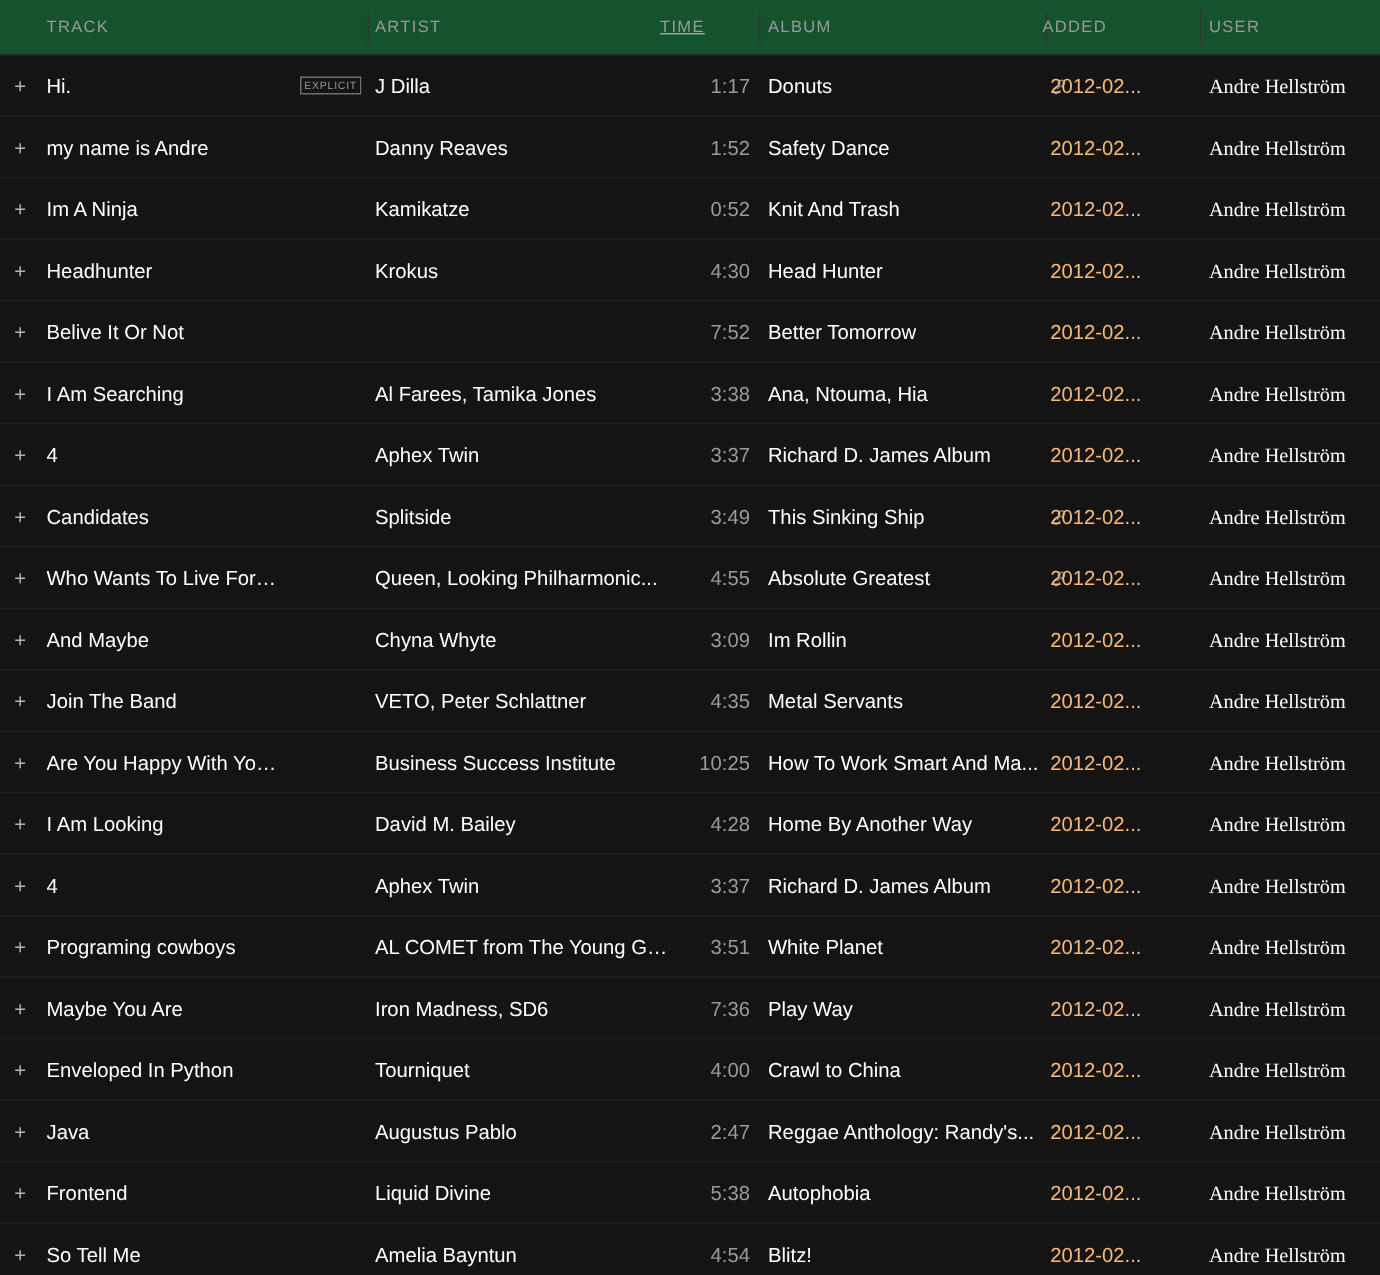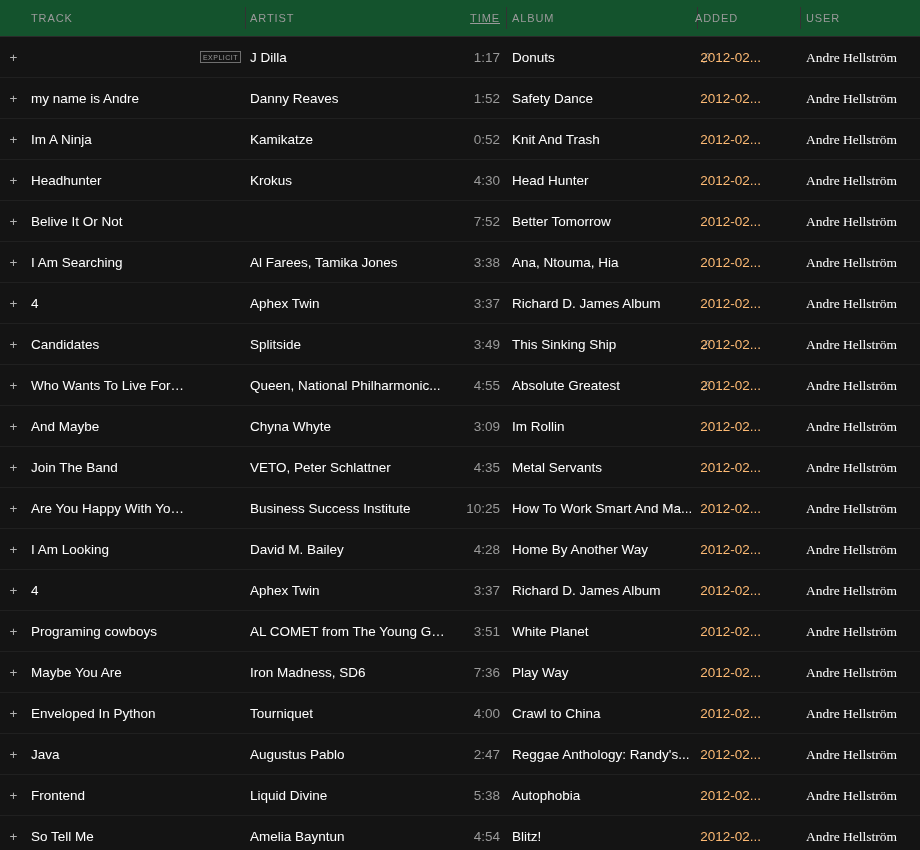--- a/index.html
+++ b/index.html
@@ -38,21 +38,21 @@
     height: 37px;
     line-height: 37px;
     font-size: 11px;
     letter-spacing: 0.9px;
     color: #9a9a9a;
     white-space: nowrap;
   }
 
   .hcell.h-track  { left: 31px; }
   .hcell.h-artist { left: 250px; }
-  .hcell.h-time   { left: 440px; width: 60px; text-align: right; text-decoration: underline; }
+  .hcell.h-time   { left: 440px; width: 60px; text-align: left; text-decoration: underline; }
   .hcell.h-album  { left: 512px; }
   .hcell.h-added  { left: 658px; width: 80px; text-align: right; }
   .hcell.h-user   { left: 806px; }
 
   .vdiv {
     position: absolute;
     top: 7px;
     width: 1px;
     height: 22px;
     background: #333333;
@@ -180,20 +180,21 @@
     <div class="hcell h-artist">ARTIST</div>
     <div class="hcell h-time">TIME</div>
     <div class="hcell h-album">ALBUM</div>
     <div class="hcell h-added">ADDED</div>
     <div class="hcell h-user">USER</div>
   </div>
 
   <div class="rows" id="rows">
       <div class="track-row">
         <div class="cell cell-add">+</div>
+        <div class="cell cell-title">Hi.</div>
         <div class="cell cell-explicit"><span class="explicit-badge">EXPLICIT</span></div>
         <div class="cell cell-artist">J Dilla</div>
         <div class="cell cell-time">1:17</div>
         <div class="cell cell-album">Donuts</div>
         <div class="cell cell-link link-icon"><svg width="12" height="12" viewBox="0 0 16 16" fill="none" stroke="currentColor" stroke-width="1.3" stroke-linecap="round">
             <path d="M6.5 9.5 L9.5 6.5"></path>
             <path d="M7.2 4.6 L8.9 2.9 a2.4 2.4 0 0 1 3.4 3.4 L10.6 8"></path>
             <path d="M8.8 11.4 L7.1 13.1 a2.4 2.4 0 0 1 -3.4 -3.4 L5.4 8"></path>
           </svg></div>
         <div class="cell cell-added">2012-02...</div>
@@ -276,21 +277,21 @@
             <path d="M7.2 4.6 L8.9 2.9 a2.4 2.4 0 0 1 3.4 3.4 L10.6 8"></path>
             <path d="M8.8 11.4 L7.1 13.1 a2.4 2.4 0 0 1 -3.4 -3.4 L5.4 8"></path>
           </svg></div>
         <div class="cell cell-added">2012-02...</div>
         <div class="cell cell-user">Andre Hellström</div>
       </div>
       <div class="track-row">
         <div class="cell cell-add">+</div>
         <div class="cell cell-title">Who Wants To Live Forever - Edit</div>
         <div class="cell cell-explicit"></div>
-        <div class="cell cell-artist">Queen, National Philharmonic...</div>
+        <div class="cell cell-artist">Queen, Looking Philharmonic...</div>
         <div class="cell cell-time">4:55</div>
         <div class="cell cell-album">Absolute Greatest</div>
         <div class="cell cell-link link-icon"><svg width="12" height="12" viewBox="0 0 16 16" fill="none" stroke="currentColor" stroke-width="1.3" stroke-linecap="round">
             <path d="M6.5 9.5 L9.5 6.5"></path>
             <path d="M7.2 4.6 L8.9 2.9 a2.4 2.4 0 0 1 3.4 3.4 L10.6 8"></path>
             <path d="M8.8 11.4 L7.1 13.1 a2.4 2.4 0 0 1 -3.4 -3.4 L5.4 8"></path>
           </svg></div>
         <div class="cell cell-added">2012-02...</div>
         <div class="cell cell-user">Andre Hellström</div>
       </div>

